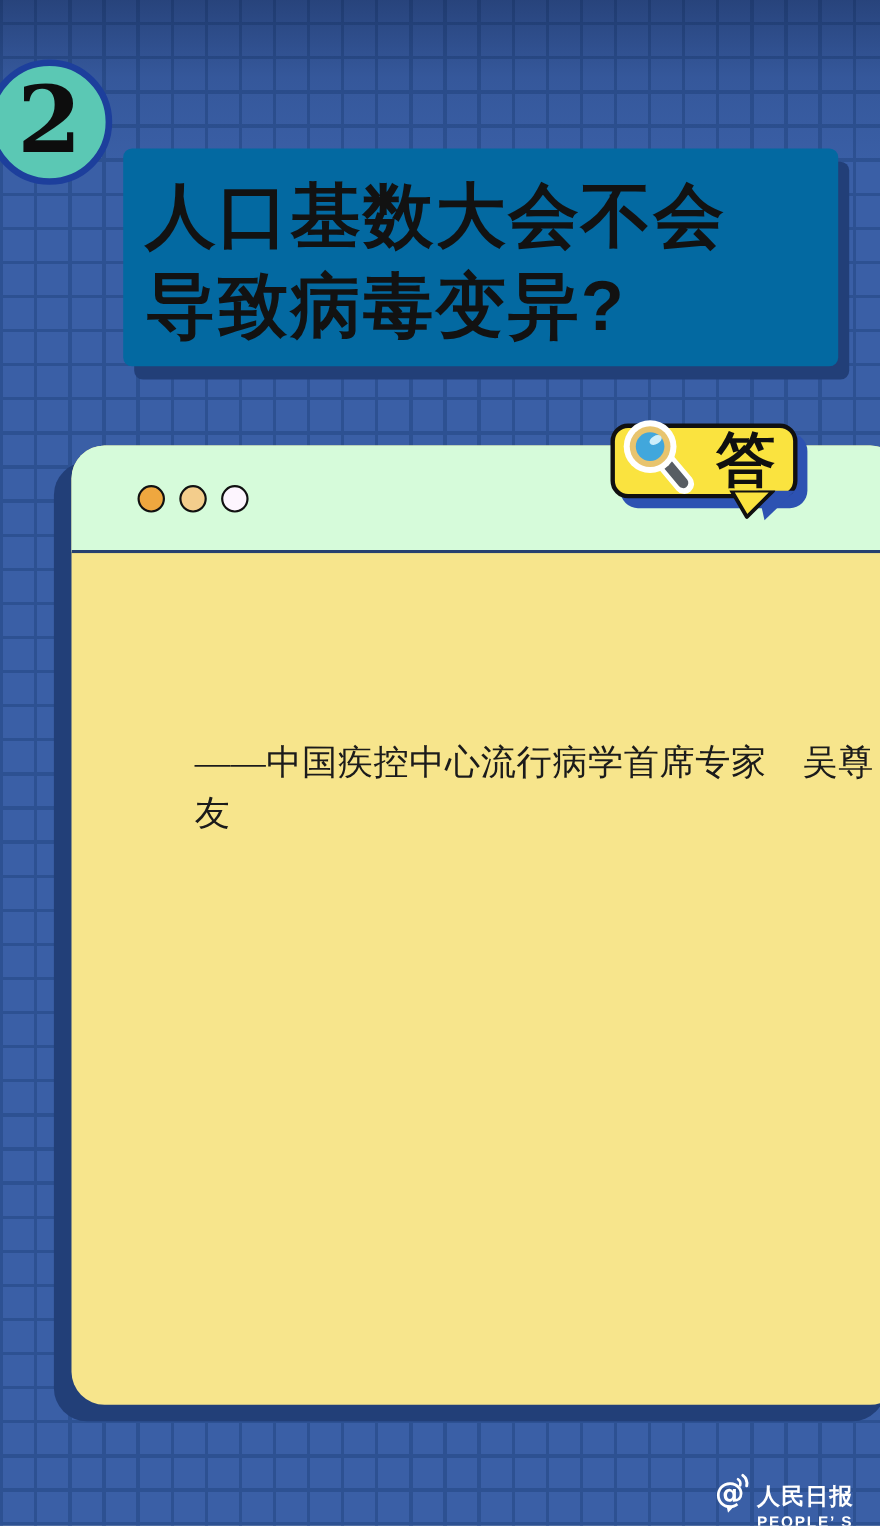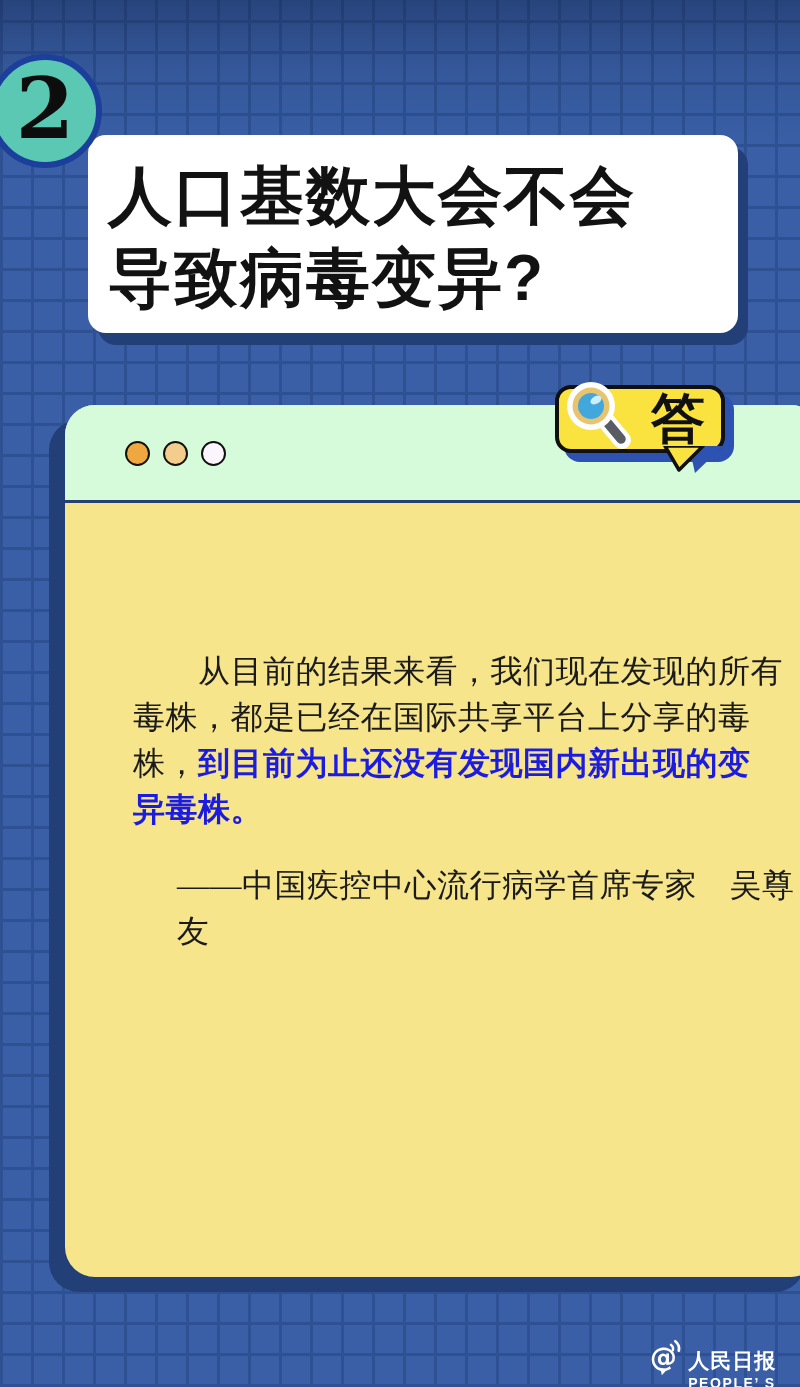--- a/index.html
+++ b/index.html
@@ -21,22 +21,22 @@
     position:absolute; left:-12px; top:54px; width:102px; height:102px;
     background:#5bc8b4; border:6px solid #1d3f9c; border-radius:50%;
     display:flex; align-items:center; justify-content:center; z-index:3;
   }
   .q-circle .num {
     font-family:"DejaVu Serif", serif; font-weight:800; font-size:84px;
     color:#0d0d0d; line-height:1; transform:translateY(-2px);
   }
   
   .title-box {
-    position:absolute; left:88px; top:135px; width:650px; height:198px;
-    background:#ffffff; border-radius:18px;
+    position:absolute; left:112px; top:135px; width:650px; height:198px;
+    background:#0369a1; border-radius:8px;
     box-shadow:10px 12px 0 #223f78; z-index:2;
   }
   .title-text {
     margin:0; padding:20px 0 0 20px;
     font-size:64px; line-height:82px; font-weight:900; letter-spacing:2px;
     color:#121212; white-space:pre-line;
   }
   
   .card {
     position:absolute; left:65px; top:405px; width:756px; height:872px;
@@ -120,24 +120,20 @@
         </svg>
         <span class="badge-label">答</span>
         <svg class="tail" width="76" height="28" viewBox="0 0 76 28">
           <path d="M30 0 L64 0 L36 27 Z" fill="#2d52b2"></path>
           <path d="M6 0 L44 0 L20 24 Z" fill="#fae33f" stroke="#101010" stroke-width="3.5" stroke-linejoin="round"></path>
         </svg>
       </div>
     </div>
 
     <div class="card-body">
-      <p class="para2"><span>　　从目前的结果来看，我们现在发现的所有
-毒株，都是已经在国际共享平台上分享的毒
-株，</span><span class="highlight">到目前为止还没有发现国内新出现的变
-异毒株。</span></p>
       <p class="attribution">——中国疾控中心流行病学首席专家　吴尊友</p>
     </div>
   </div>
 
   <div class="logo">
     <svg width="42" height="48" viewBox="0 0 42 48">
       <text x="0" y="36" font-size="34" font-weight="bold" fill="#ffffff" font-family="&quot;DejaVu Sans&quot;, sans-serif">@</text>
       <path d="M32 4 a12 12 0 0 1 4.5 12" stroke="#ffffff" stroke-width="3.4" fill="none" stroke-linecap="round"></path>
       <path d="M26.5 8.5 a6.5 6.5 0 0 1 2.5 7" stroke="#ffffff" stroke-width="3" fill="none" stroke-linecap="round"></path>
       <path d="M13 38 l9 1.5 -7 7.5 z" fill="#ffffff"></path>

